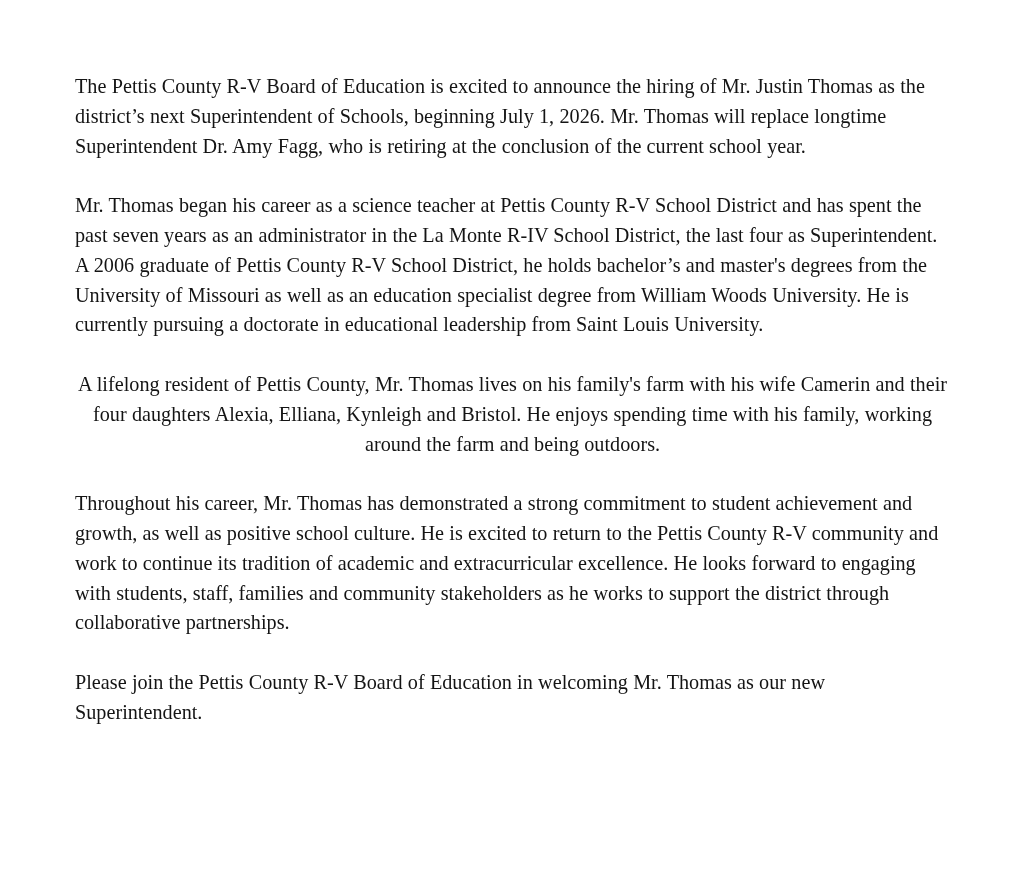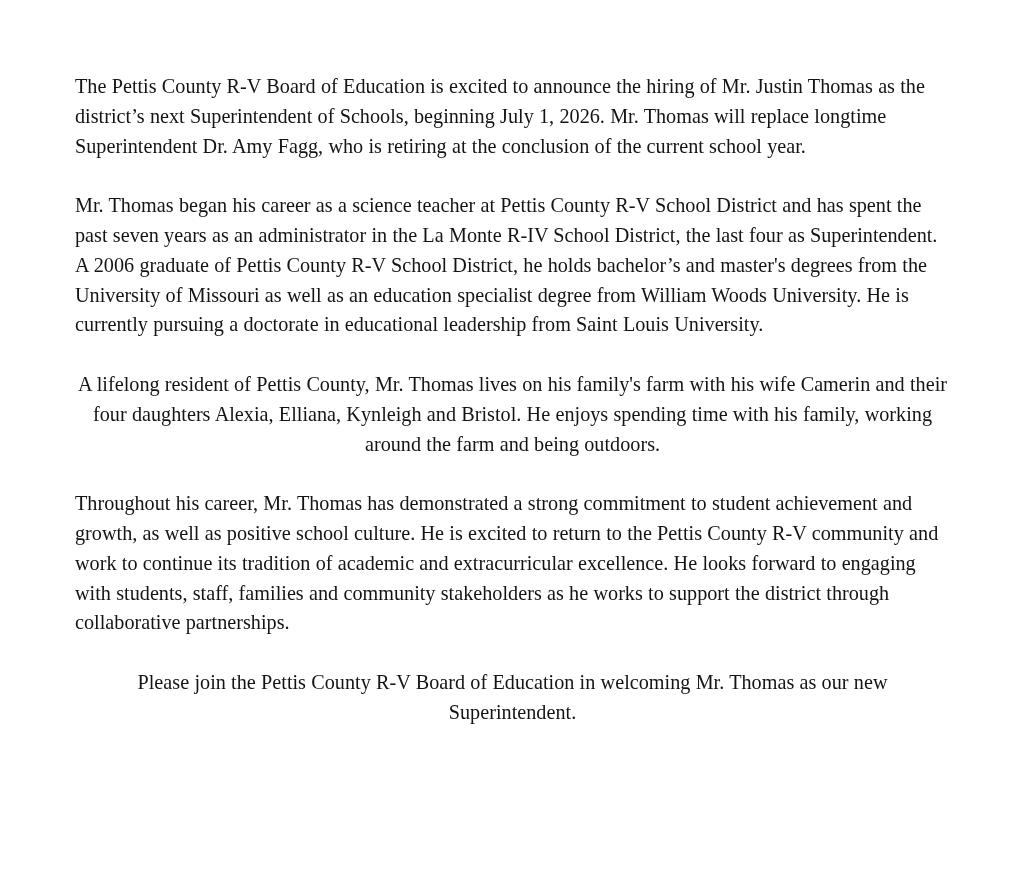--- a/index.html
+++ b/index.html
@@ -34,21 +34,20 @@
     line-height: 29.8px;
     text-align: left;
     margin: 0 0 29.8px 0;
     color: #141414;
     letter-spacing: 0.01px;
     word-spacing: 0.2px;
     -webkit-font-smoothing: antialiased;
   }
   .para:last-child {
     margin-bottom: 0;
-    text-align: center;
   }
 </style>
 </head>
 <body style="background: rgb(255, 255, 255);">
 
 <div class="page" style="background: rgb(255, 255, 255);">
   <div class="doc-body">
     <p class="para" style="color: rgb(20, 20, 20);">The Pettis County R-V Board of Education is excited to announce the hiring of Mr. Justin Thomas as the district’s next Superintendent of Schools, beginning July 1, 2026. Mr. Thomas will replace longtime Superintendent Dr. Amy Fagg, who is retiring at the conclusion of the current school year.</p>
     <p class="para" style="color: rgb(20, 20, 20);">Mr. Thomas began his career as a science teacher at Pettis County R-V School District and has spent the past seven years as an administrator in the La Monte R-IV School District, the last four as Superintendent. A 2006 graduate of Pettis County R-V School District, he holds bachelor’s and master's degrees from the University of Missouri as well as an education specialist degree from William Woods University. He is currently pursuing a doctorate in educational leadership from Saint Louis University.</p>
     <p class="para" style="color: rgb(20, 20, 20); text-align: center;">A lifelong resident of Pettis County, Mr. Thomas lives on his family's farm with his wife Camerin and their four daughters Alexia, Elliana, Kynleigh and Bristol. He enjoys spending time with his family, working around the farm and being outdoors.</p>

